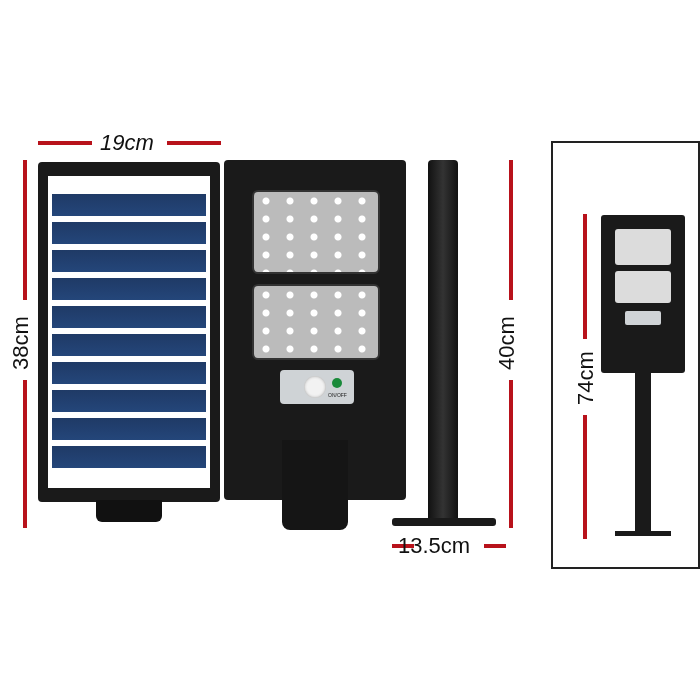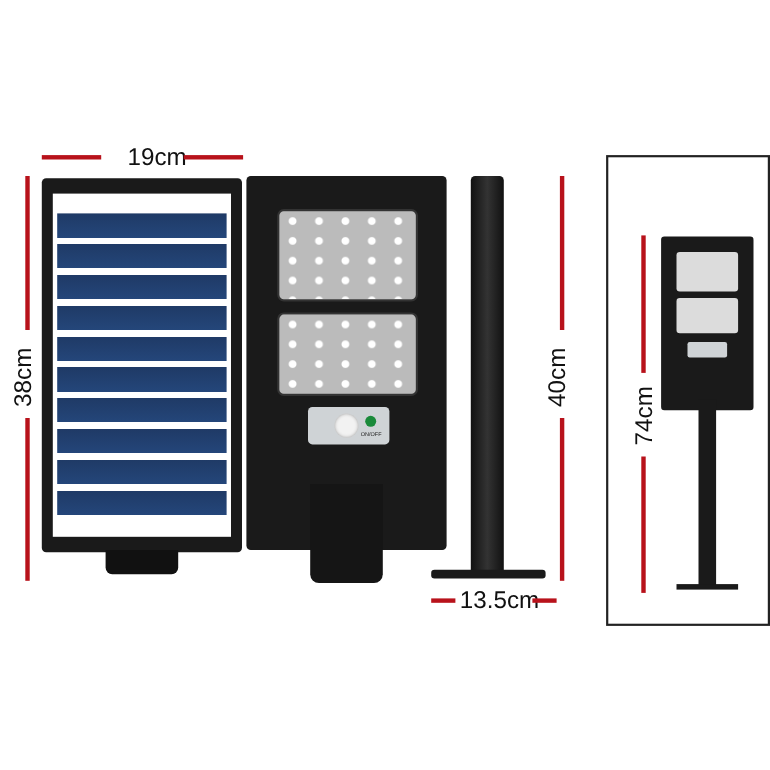--- a/index.html
+++ b/index.html
@@ -6,21 +6,21 @@
   body{width:700px;height:700px;position:relative;overflow:hidden;font-family:"Liberation Sans",sans-serif;}
   .abs{position:absolute;}
   .red{background:#b8121b;}
   .dimlabel{position:absolute;font-size:22px;color:#111;white-space:nowrap;font-family:"Liberation Sans",sans-serif;}
   .vert{transform:rotate(-90deg);transform-origin:center center;}
 </style>
 </head>
 <body>
 
 <div class="abs red" style="left:38px;top:141px;width:54px;height:4px;"></div>
-<div class="dimlabel" style="left:116px;top:130px;">19cm</div>
+<div class="dimlabel" style="left:100px;top:130px;font-style:italic;">19cm</div>
 <div class="abs red" style="left:167px;top:141px;width:54px;height:4px;"></div>
 
 <div class="abs red" style="left:23px;top:160px;width:4px;height:140px;"></div>
 <div class="dimlabel vert" style="left:-6px;top:330px;">38cm</div>
 <div class="abs red" style="left:23px;top:380px;width:4px;height:148px;"></div>
 
 <div class="abs" style="left:38px;top:162px;width:182px;height:340px;background:#1a1a1a;border-radius:4px;">
   <div class="abs" style="left:10px;top:14px;width:162px;height:312px;background:#fff;"></div>
   <div class="abs" style="left:14px;top:32px;width:154px;height:278px;background:repeating-linear-gradient(to bottom,#1f3a66 0,#24467a 22px,#fff 22px,#fff 28px);"></div>
 </div>
@@ -38,21 +38,21 @@
 <div class="abs" style="left:282px;top:440px;width:66px;height:90px;background:#151515;border-radius:0 0 8px 8px;"></div>
 
 <div class="abs" style="left:428px;top:160px;width:30px;height:360px;background:linear-gradient(to right,#111,#333,#111);border-radius:4px 4px 0 0;"></div>
 <div class="abs" style="left:392px;top:518px;width:104px;height:8px;background:#1a1a1a;border-radius:3px;"></div>
 
 <div class="abs red" style="left:509px;top:160px;width:4px;height:140px;"></div>
 <div class="dimlabel vert" style="left:480px;top:330px;">40cm</div>
 <div class="abs red" style="left:509px;top:380px;width:4px;height:148px;"></div>
 
 <div class="abs red" style="left:392px;top:544px;width:22px;height:4px;"></div>
-<div class="dimlabel" style="left:418px;top:533px;">13.5cm</div>
+<div class="dimlabel" style="left:398px;top:533px;">13.5cm</div>
 <div class="abs red" style="left:484px;top:544px;width:22px;height:4px;"></div>
 
 <div class="abs" style="left:551px;top:141px;width:149px;height:428px;border:2px solid #222;box-sizing:border-box;">
   <div class="abs red" style="left:30px;top:71px;width:4px;height:125px;"></div>
   <div class="dimlabel vert" style="left:6px;top:222px;">74cm</div>
   <div class="abs red" style="left:30px;top:272px;width:4px;height:124px;"></div>
   <div class="abs" style="left:48px;top:72px;width:84px;height:158px;background:#1a1a1a;border-radius:3px;">
     <div class="abs" style="left:14px;top:14px;width:56px;height:36px;background:#dcdcdc;border-radius:3px;"></div>
     <div class="abs" style="left:14px;top:56px;width:56px;height:32px;background:#dcdcdc;border-radius:3px;"></div>
     <div class="abs" style="left:24px;top:96px;width:36px;height:14px;background:#cfd3d6;border-radius:2px;"></div>

